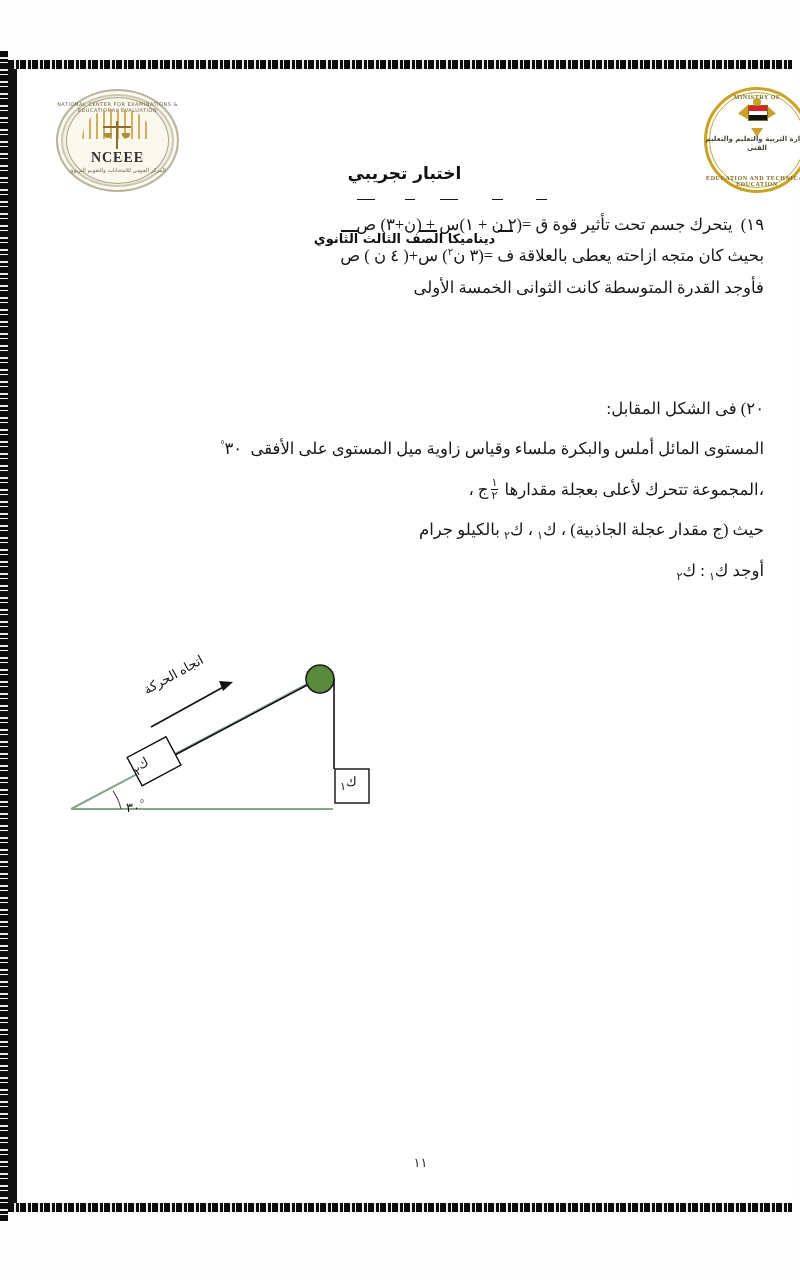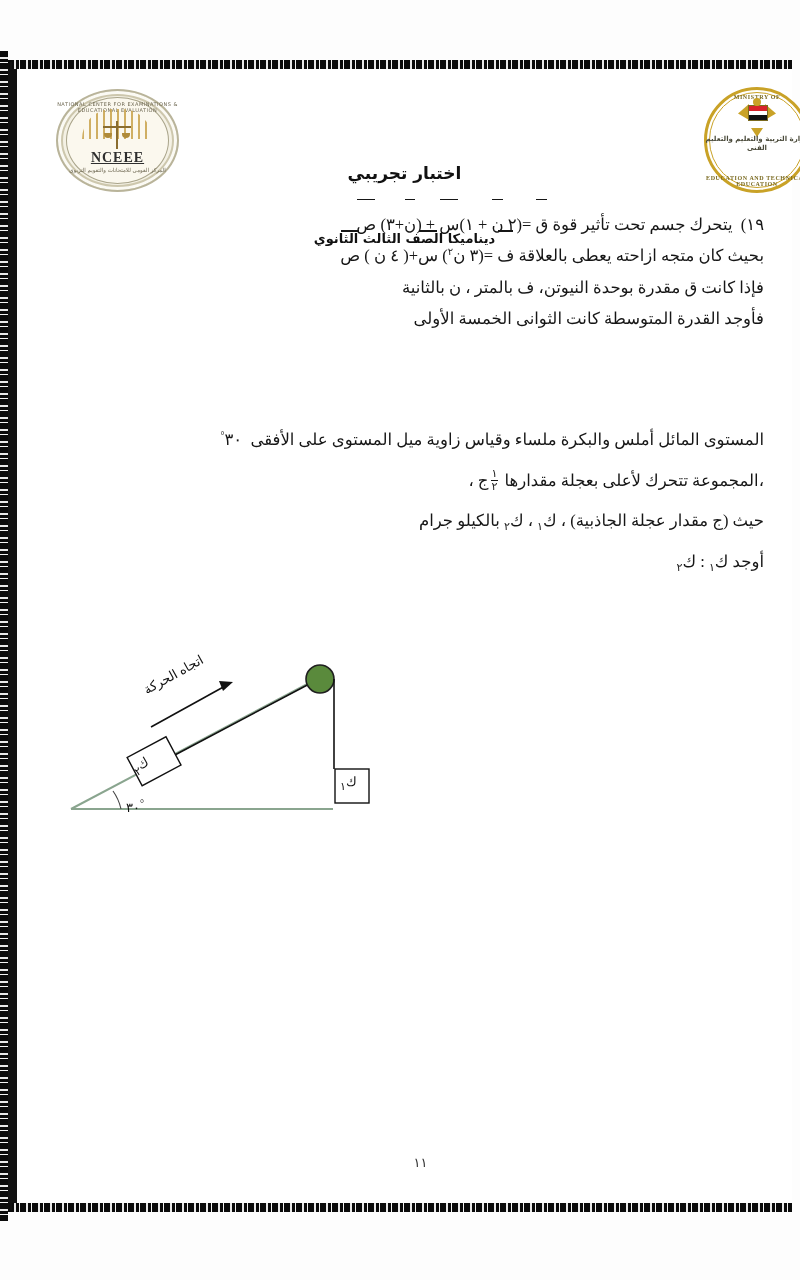--- a/index.html
+++ b/index.html
@@ -83,21 +83,21 @@
     position:absolute;left:47px;top:32px;width:28px;height:30px;
   }
   .seal-scale i{position:absolute;background:#8a6d2f;}
   .seal-scale .post{left:13px;top:0;width:2px;height:28px;}
   .seal-scale .beam{left:0;top:5px;width:28px;height:2px;}
   .seal-scale .panL{left:1px;top:12px;width:8px;height:5px;border-radius:0 0 8px 8px;background:#b08b39;}
   .seal-scale .panR{left:19px;top:12px;width:8px;height:5px;border-radius:0 0 8px 8px;background:#b08b39;}
   .seal-text{
     position:absolute;left:0;right:0;top:61px;text-align:center;
     font-family:"Liberation Serif","DejaVu Serif",serif;
-    font-weight:700;font-size:14px;letter-spacing:1px;color:#2f2f2f;text-decoration:underline;
+    font-weight:700;font-size:14px;letter-spacing:1px;color:#2f2f2f;
   }
   .seal-arabic{
     position:absolute;left:0;right:0;top:78px;text-align:center;
     font-size:5.5px;color:#6d6751;direction:rtl;
   }
   .seal-curve-top{
     position:absolute;left:0;right:0;top:12px;text-align:center;
     font-size:5px;color:#6d6751;letter-spacing:.5px;
   }
 
@@ -247,25 +247,25 @@
 
     <div class="content">
 
       <div class="q-block q19">
         <div class="q-line">
           ١٩)&nbsp; يتحرك جسم تحت تأثير قوة <span class="vecbar">ق</span> =(٢ <span class="vecbar">ن</span> + ١)<span class="vecbar">س</span> + (<span class="vecbar">ن</span>+٣) <span class="vecbar">ص</span>
         </div>
         <div class="q-line">
           بحيث كان متجه ازاحته يعطى بالعلاقة <span class="vecbar">ف</span> =(٣ ن<sup class="exp">٢</sup>) <span class="vecbar">س</span>+( ٤ ن ) <span class="vecbar">ص</span>
         </div>
-        <div class="q-line">فإذا كانت ق  مقدرة بوحدة النيوتن، ف بالمتر ، ن بالثانية</div>
         <div class="q-line">فأوجد القدرة المتوسطة كانت الثوانى الخمسة الأولى</div>
       </div>
 
       <div class="q-block q20">
+        <div class="q-line">٢٠)  فى الشكل المقابل:</div>
         <div class="q-line">
           <span>المستوى المائل أملس والبكرة ملساء وقياس زاوية ميل المستوى على الأفقى</span>&nbsp;&nbsp;<span>٣٠</span><span class="deg">°</span>
         </div>
         <div class="q-line">
           ،المجموعة تتحرك لأعلى بعجلة مقدارها <span class="frac"><span class="num">١</span><span class="den">٢</span></span>ج ،
         </div>
         <div class="q-line">
           حيث (ج مقدار عجلة الجاذبية) ، ك<span class="sub">١</span> ، ك<span class="sub">٢</span> بالكيلو جرام
         </div>
         <div class="q-line">

